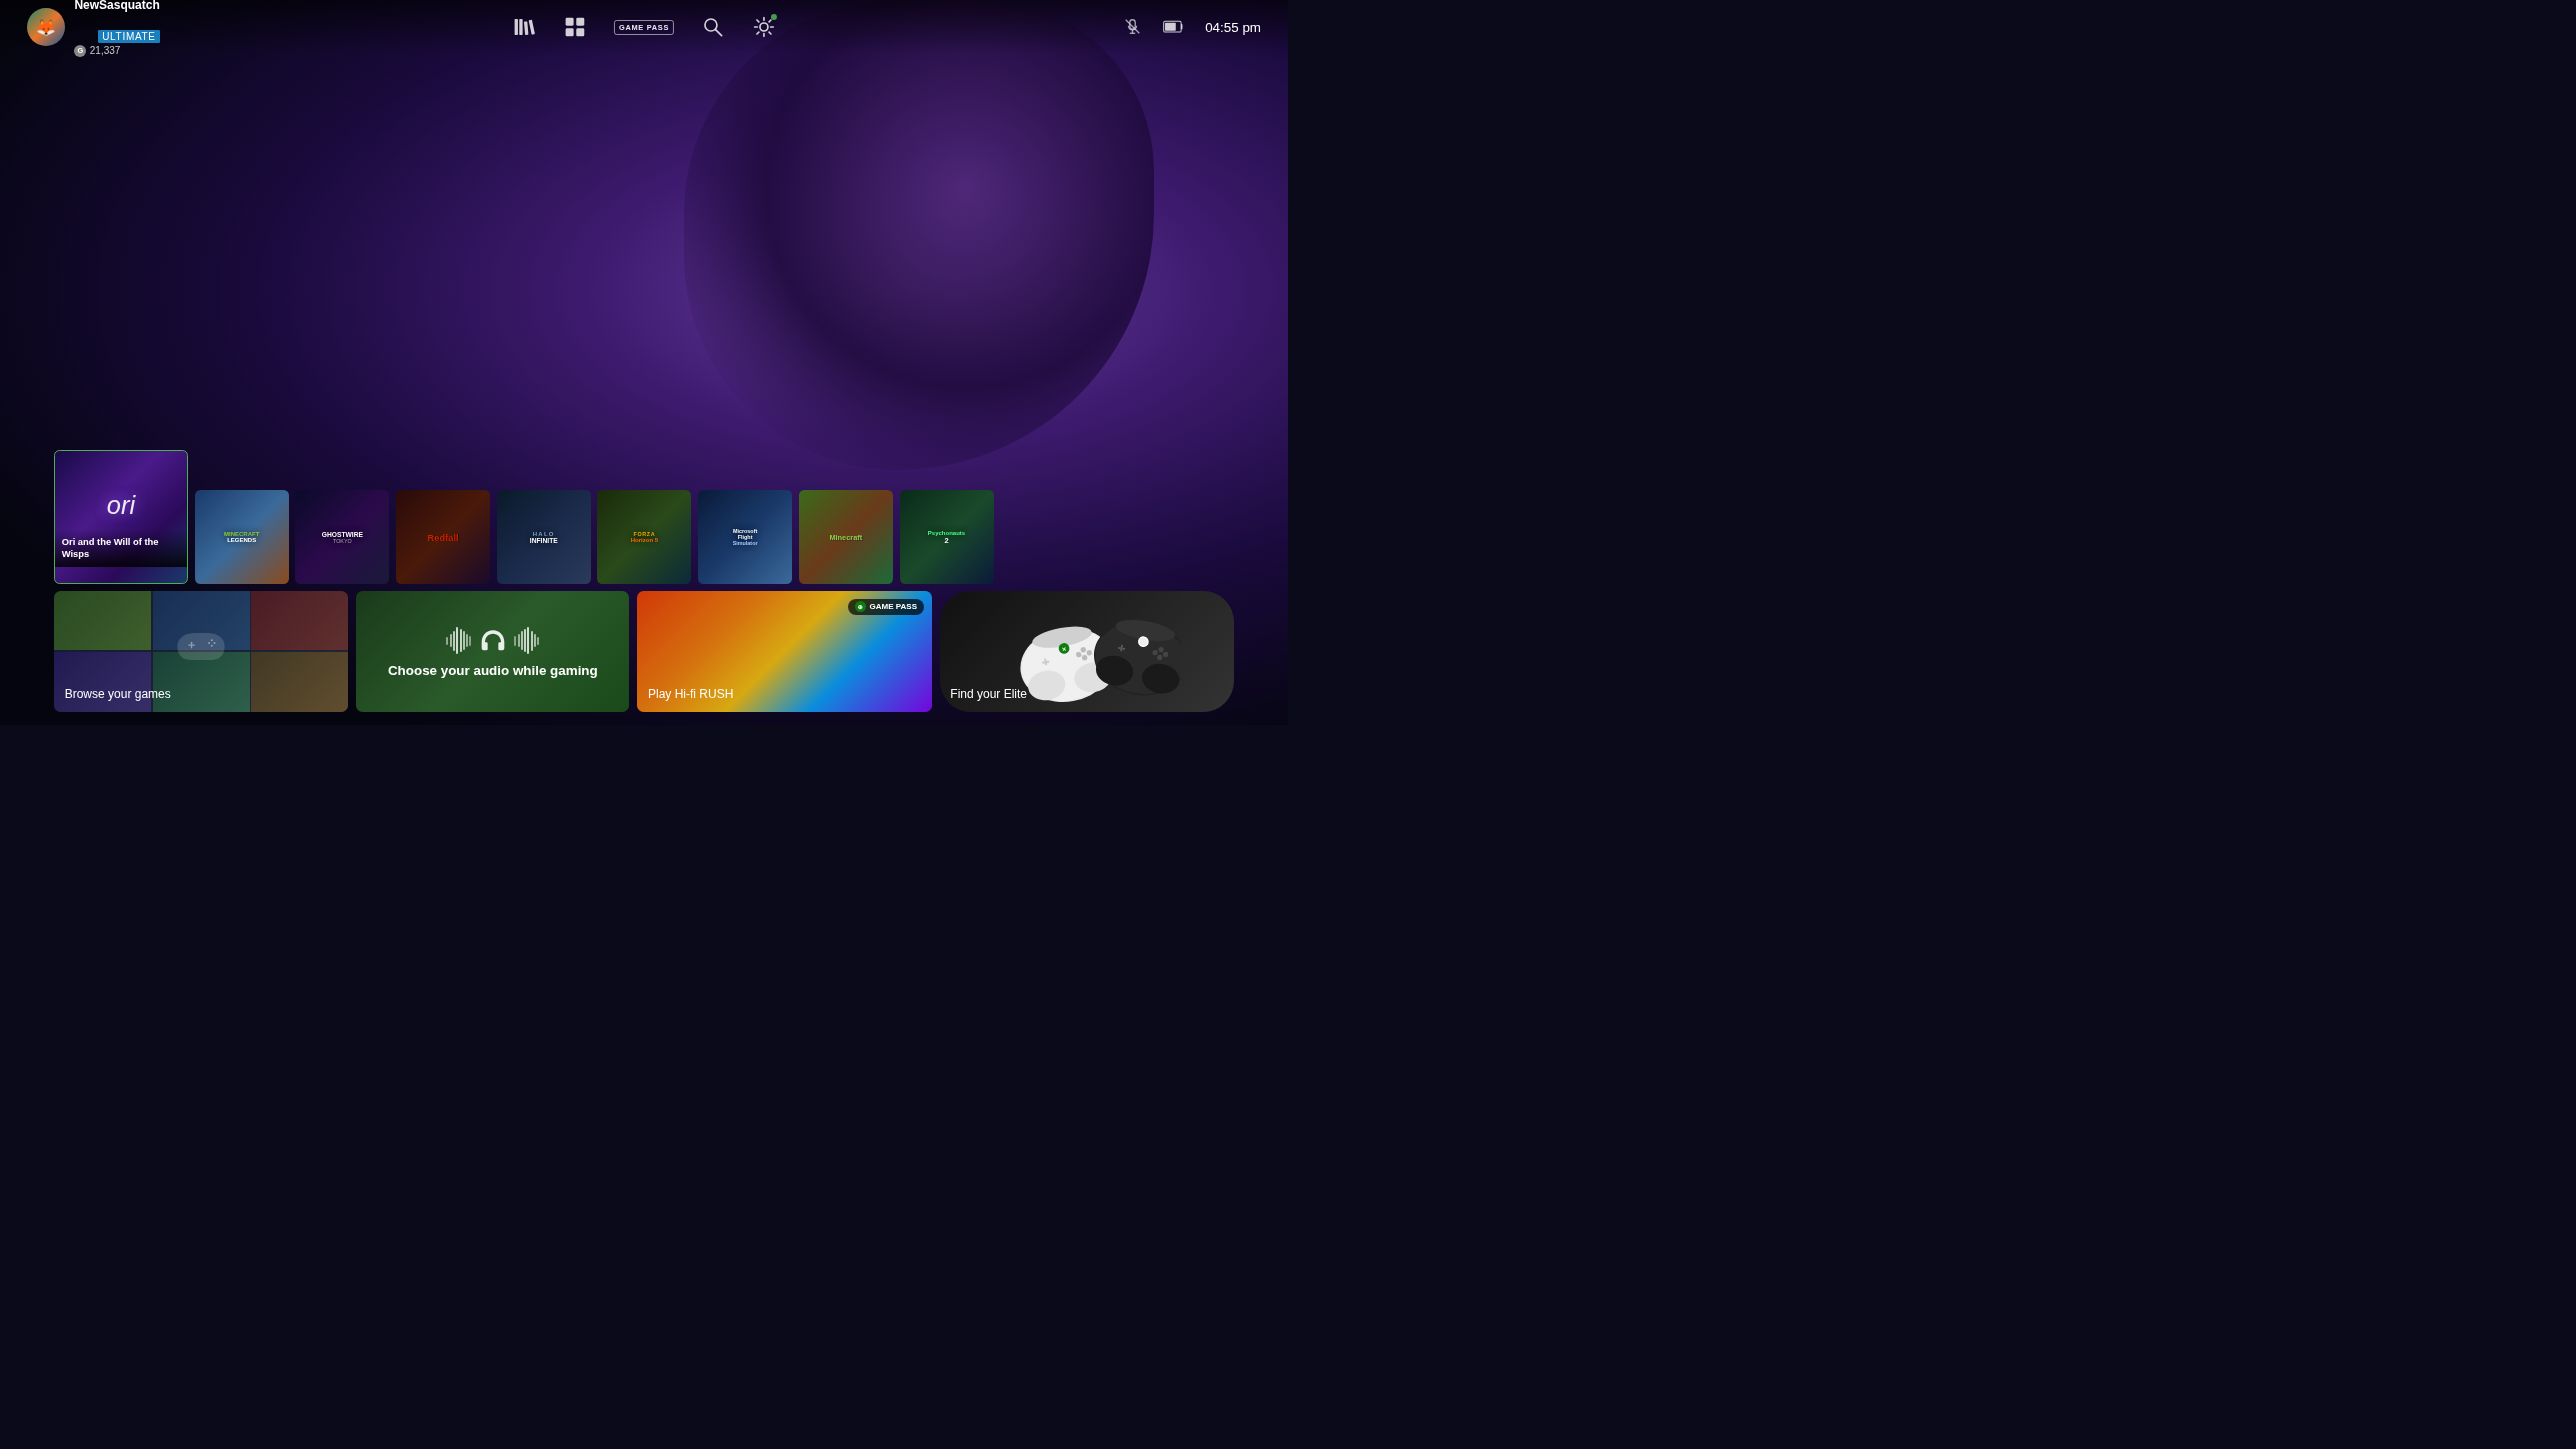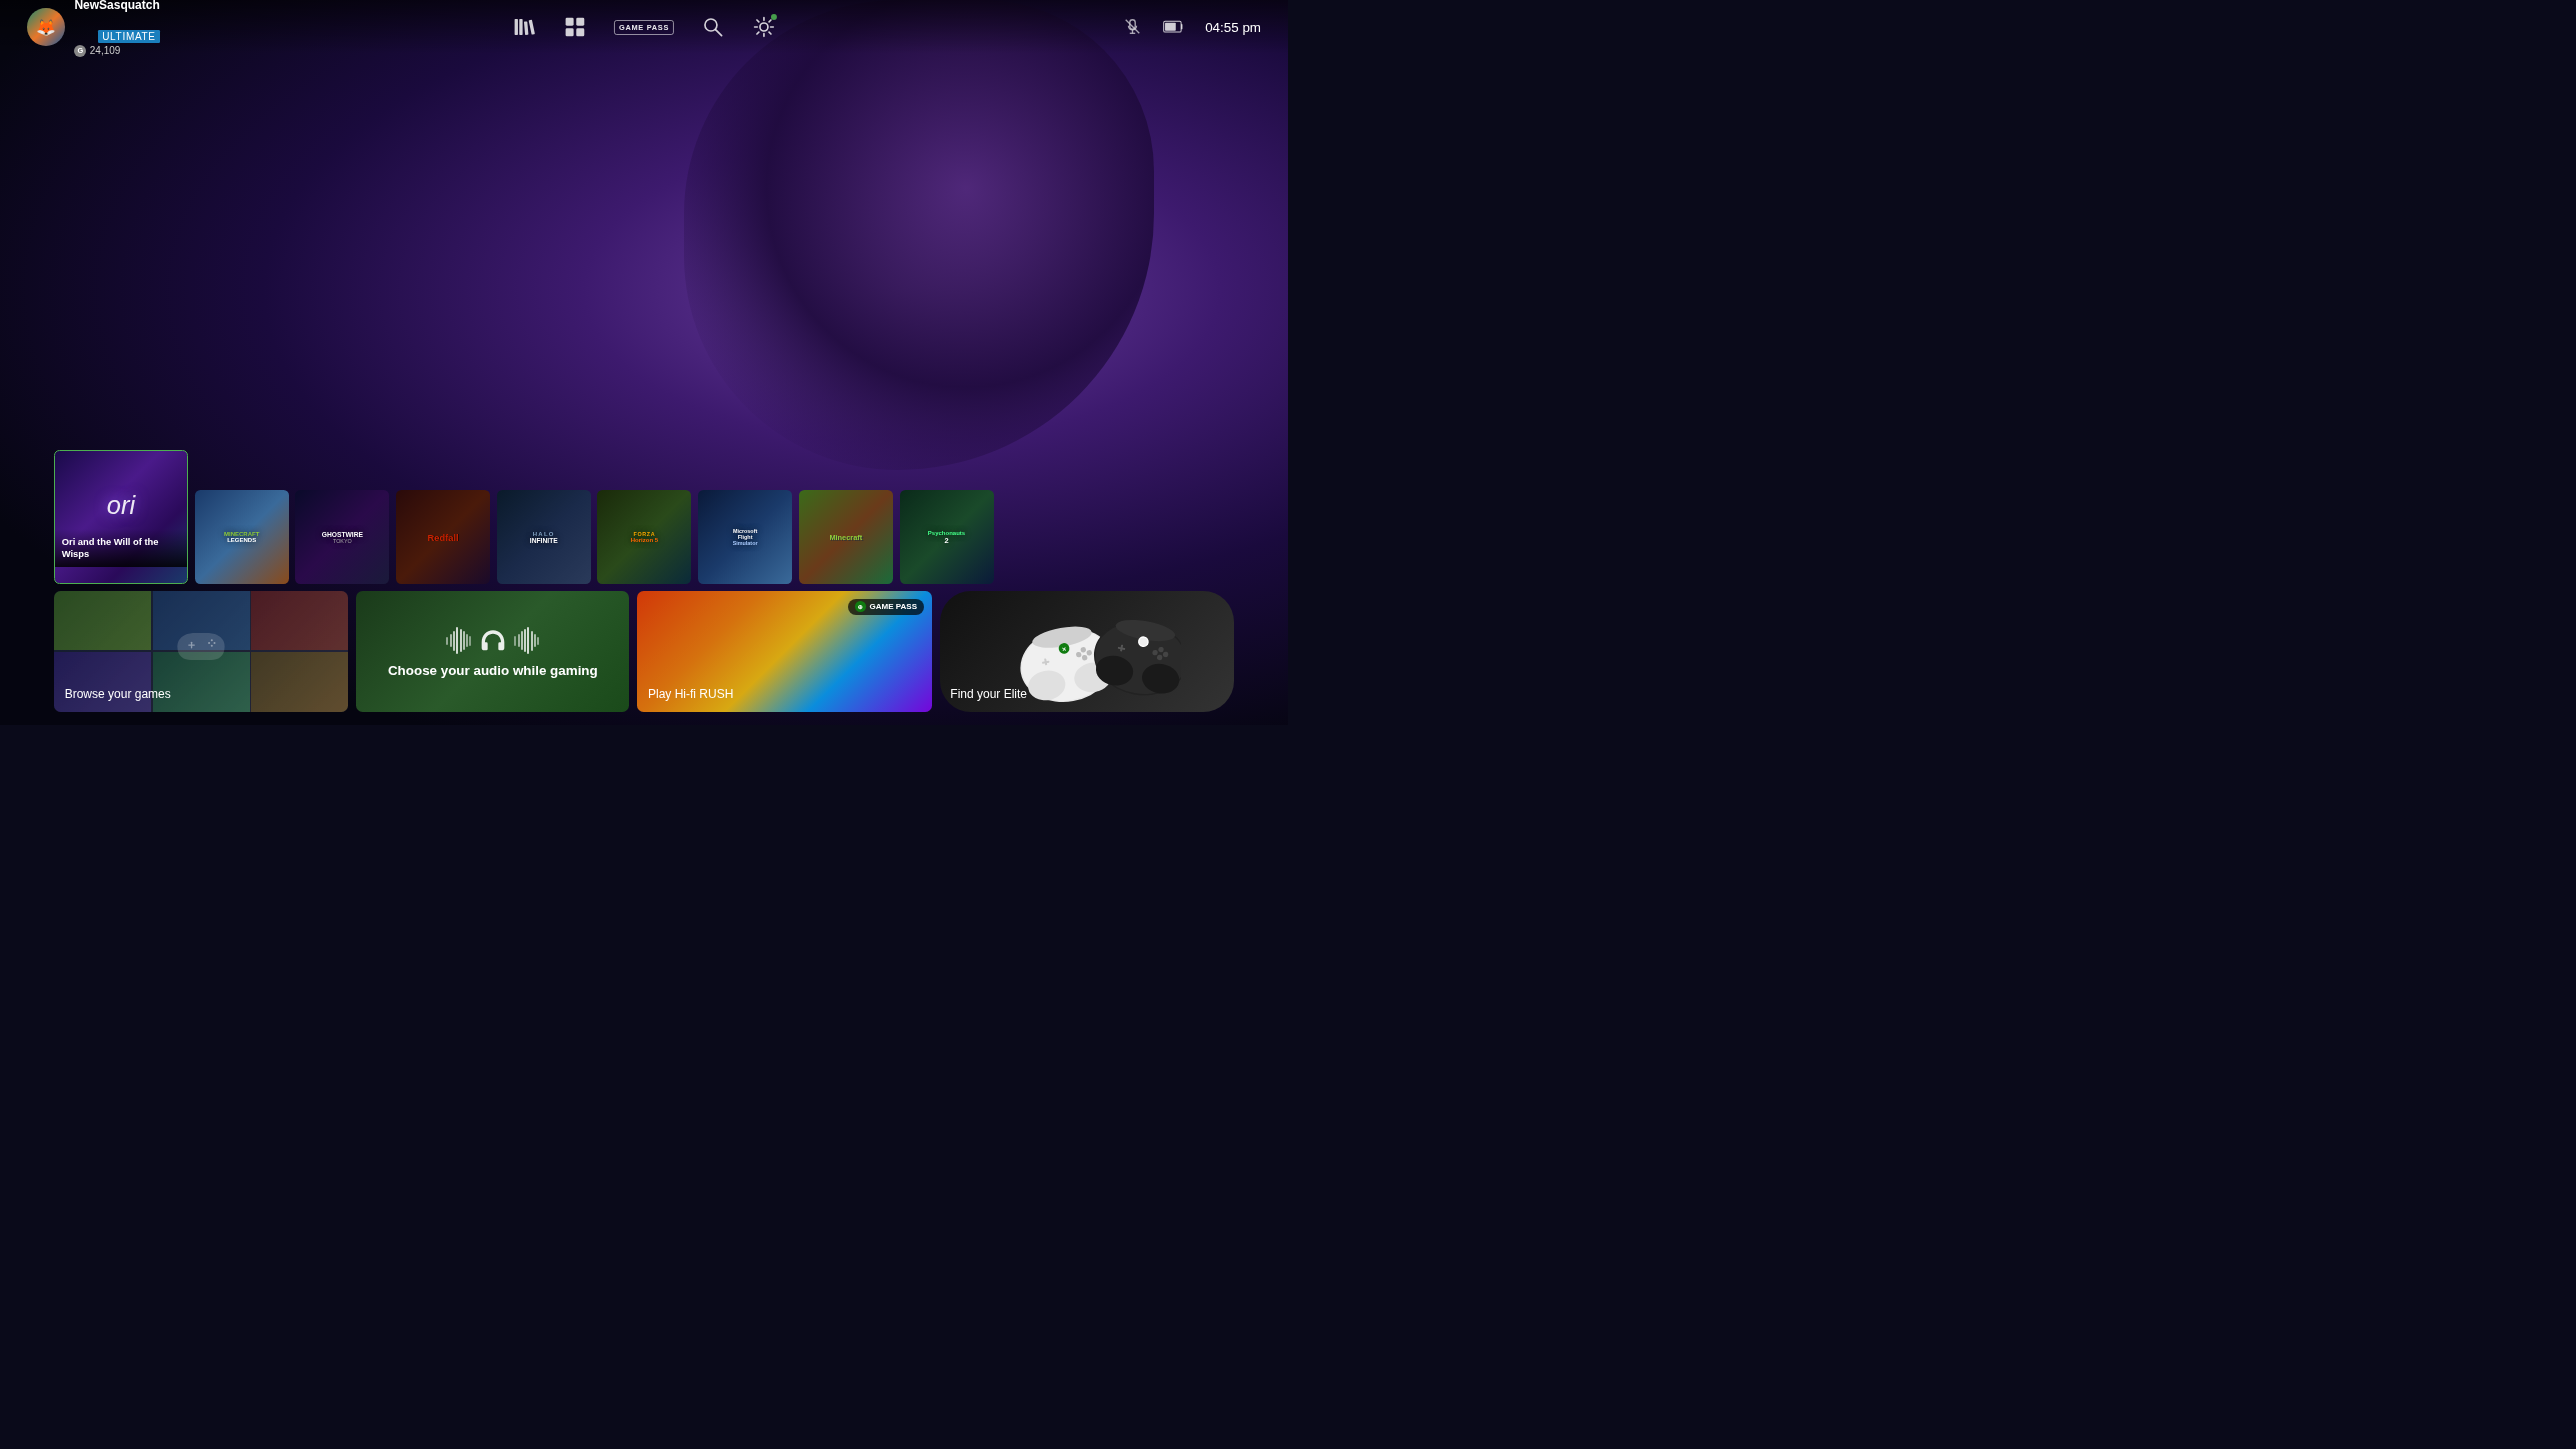--- a/index.html
+++ b/index.html
@@ -459,21 +459,21 @@
 <div class="topbar">
   <div class="user-section">
     <div class="avatar">🦊</div>
     <div class="user-info">
       <div class="username-row">
         <span class="username">NewSasquatch</span>
         <span class="ultimate-badge">ULTIMATE</span>
       </div>
       <div class="gamerscore">
         <span class="g-icon">G</span>
-        <span>24,109</span>
+        <span>21,337</span>
       </div>
     </div>
   </div>
 
   <div class="nav-icons">
 
     <div class="nav-icon">
       <svg viewBox="0 0 36 36" fill="none" xmlns="http://www.w3.org/2000/svg">
         <rect x="4" y="6" width="5" height="24" rx="1" fill="white" opacity="0.9"></rect>
         <rect x="11" y="6" width="5" height="24" rx="1" fill="white" opacity="0.9"></rect>

